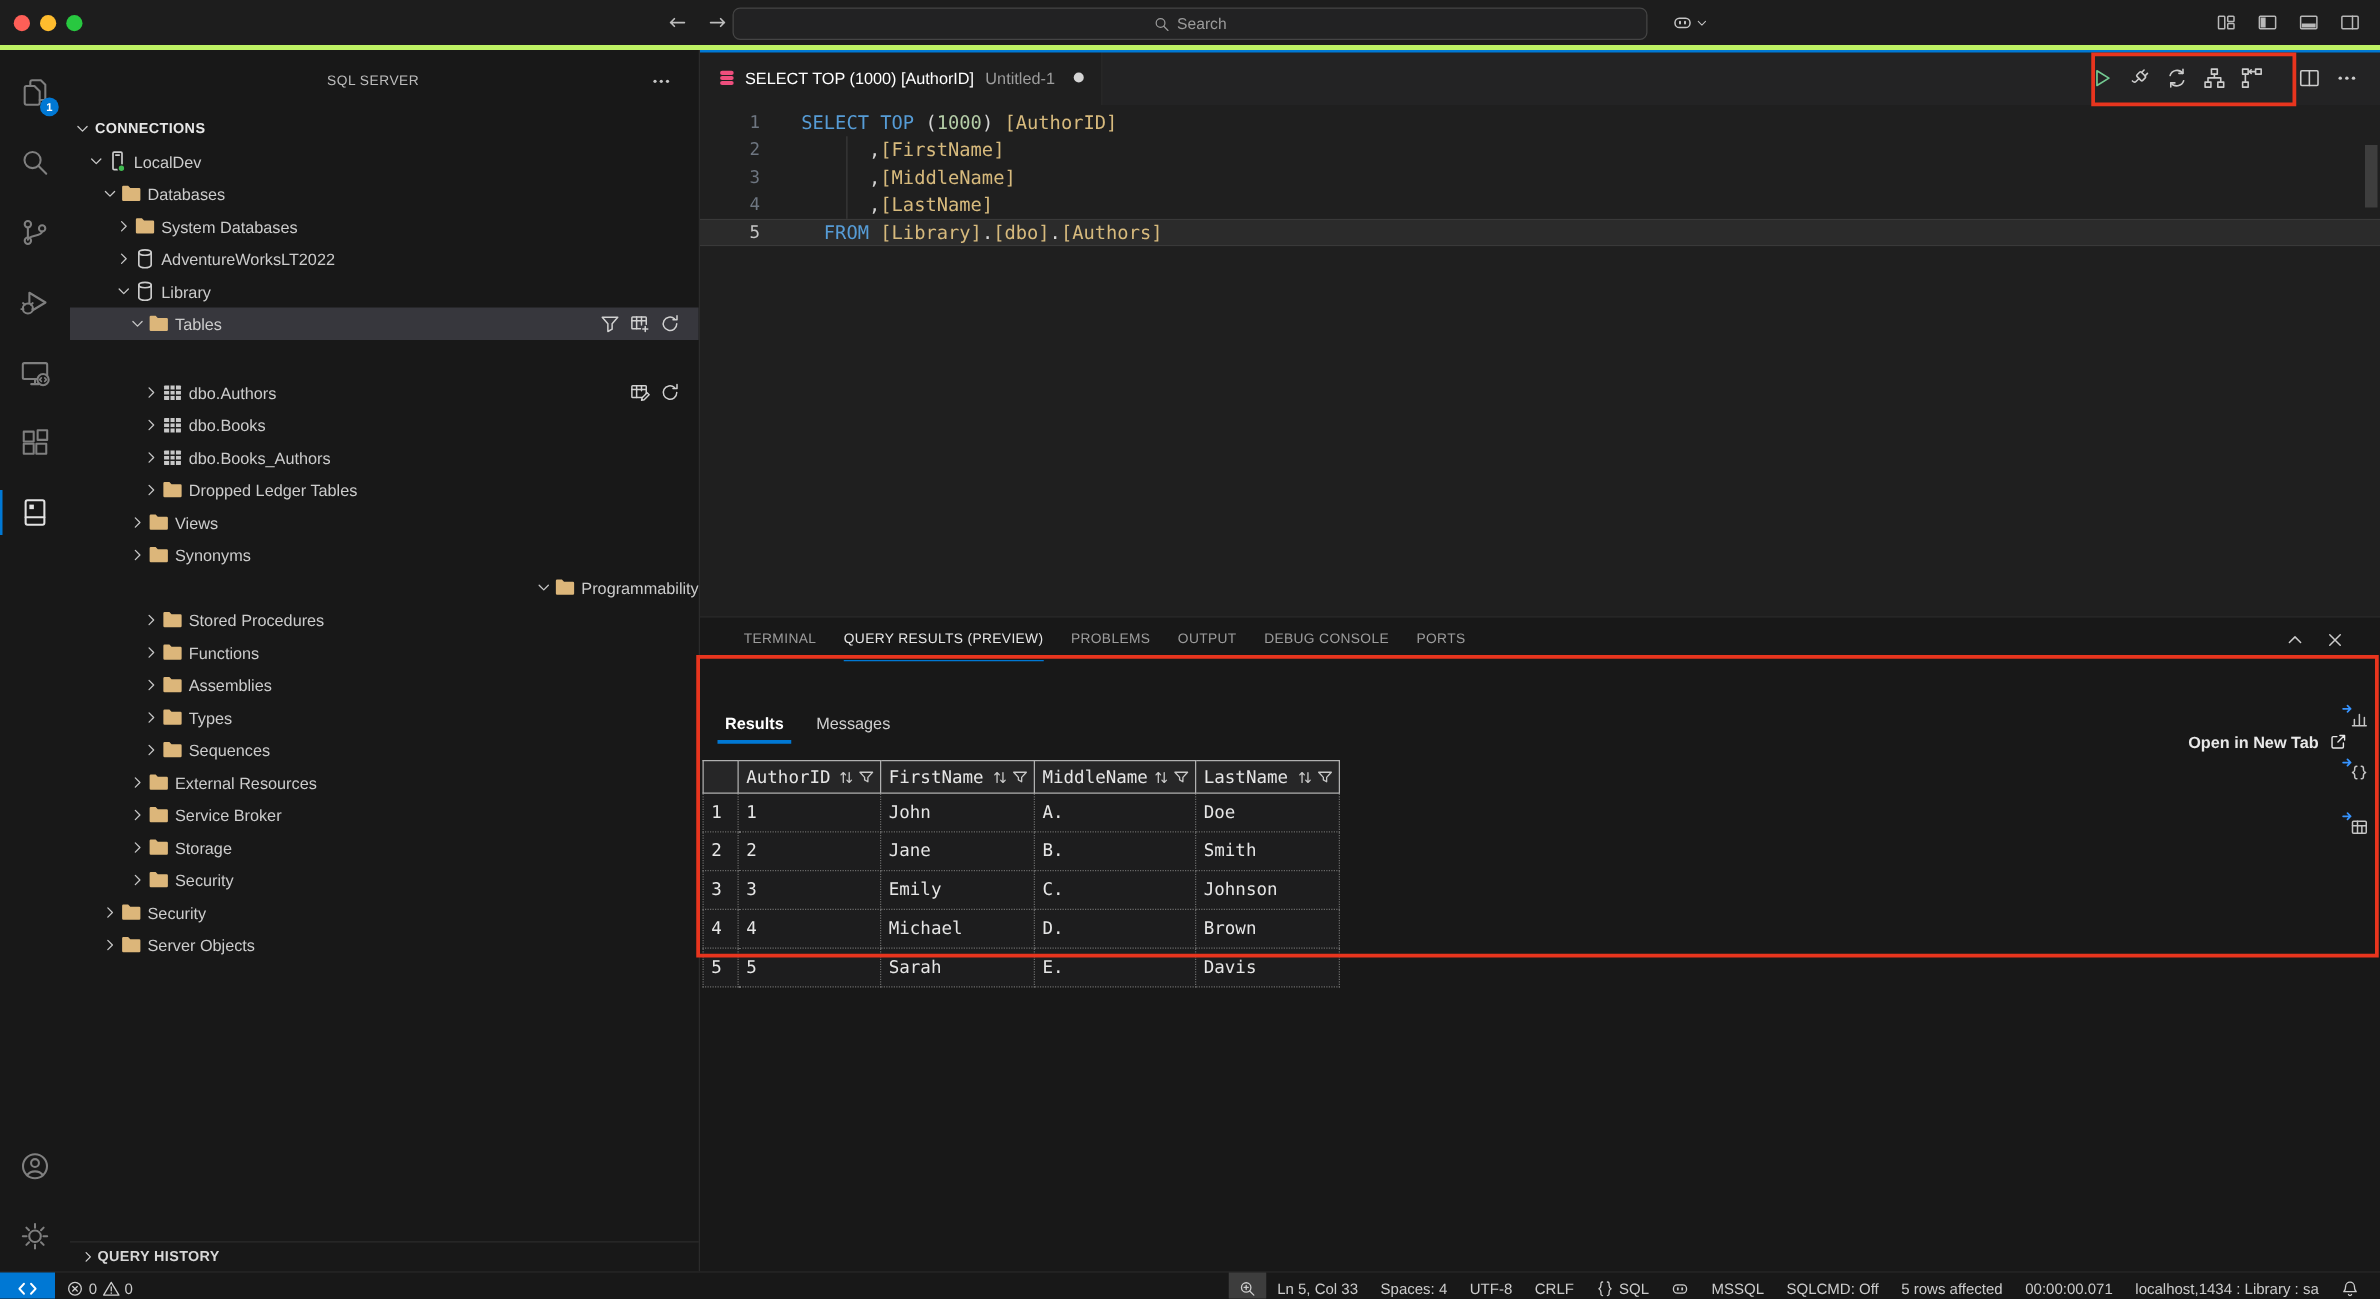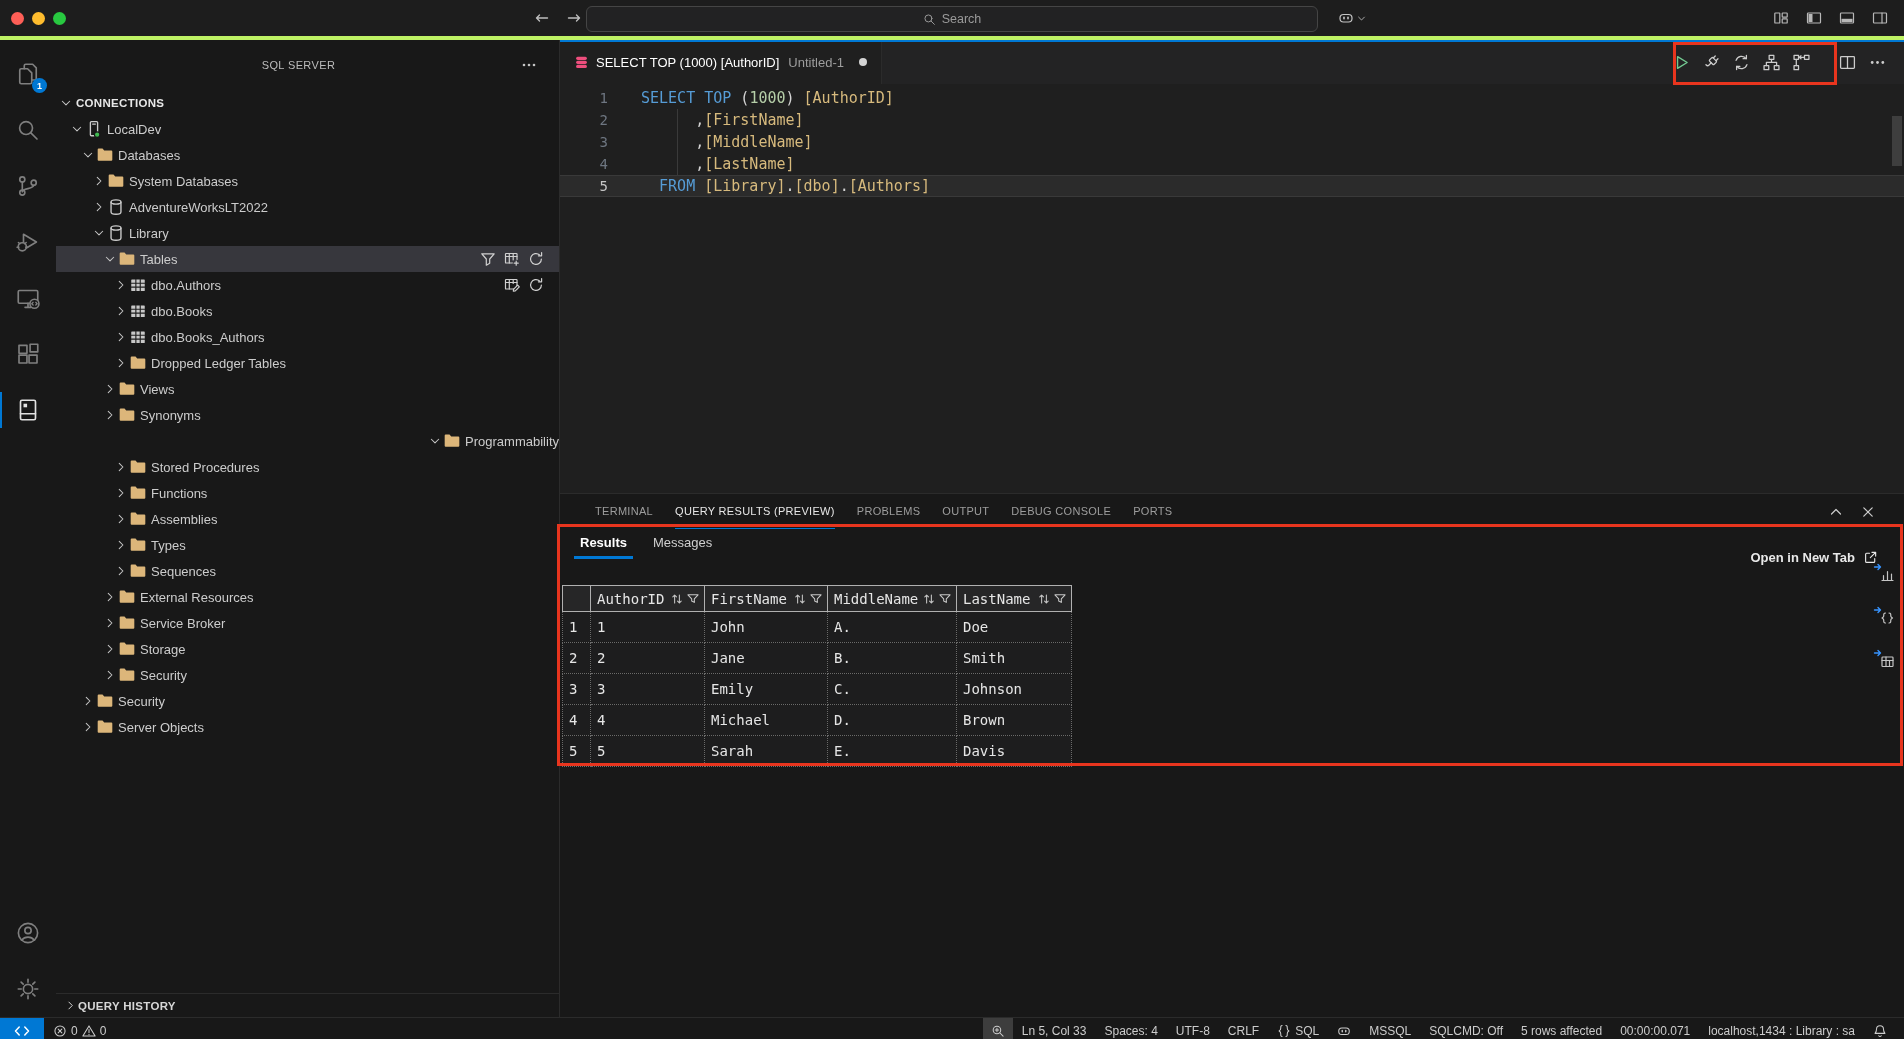--- a/index.html
+++ b/index.html
@@ -79,27 +79,27 @@
   .scroll-slider{position:absolute;right:2px;top:32px;width:10px;height:50px;background:rgba(121,121,121,.35);}
 
   
   .panel{position:relative;height:524px;background:#181818;border-top:1px solid #2b2b2b;box-sizing:border-box;}
   .panel-tabs{height:35px;display:flex;align-items:center;padding-left:24px;}
   .ptab{margin:0 11px;font-size:11px;letter-spacing:.3px;color:#9d9d9d;height:100%;display:flex;align-items:center;border-bottom:1.5px solid transparent;box-sizing:border-box;cursor:pointer;}
   .ptab.active{color:#e7e7e7;border-bottom-color:var(--accent);}
   .panel-actions{margin-left:auto;display:flex;gap:12px;padding-right:26px;color:#cccccc;}
   .panel-actions .ic{width:20px;height:20px;}
 
-  .results-toolbar{height:36px;display:flex;align-items:flex-start;padding-left:14px;position:relative;}
+  .results-toolbar{height:36px;display:flex;align-items:flex-start;padding-left:14px;position:relative;margin-top:36px;}
   .rtab{margin-right:14px;padding:6px 6px 0 6px;height:30px;box-sizing:border-box;font-size:13px;color:#cfcfcf;border-bottom:3px solid transparent;cursor:pointer;}
   .rtab.active{color:#ffffff;font-weight:700;border-bottom-color:var(--accent);}
   .open-new-tab{position:absolute;right:26px;top:0;height:36px;display:flex;align-items:flex-end;gap:8px;font-size:13px;font-weight:700;color:#e8e8e8;cursor:pointer;}
   .open-new-tab .ic svg{width:15px;height:15px;}
 
-  table.grid{border-collapse:collapse;margin-left:2px;margin-top:20px;font-family:"DejaVu Sans Mono","Liberation Mono",monospace;font-size:14px;color:#e6e6e6;table-layout:fixed;}
+  table.grid{border-collapse:collapse;margin-left:2px;margin-top:7px;font-family:"DejaVu Sans Mono","Liberation Mono",monospace;font-size:14px;color:#e6e6e6;table-layout:fixed;}
   table.grid th,table.grid td{padding:0 0 0 6px;height:30px;box-sizing:border-box;overflow:hidden;text-align:left;font-weight:400;}
   table.grid th{height:26px;border:1px solid #b0b0b0;background:#262627;}
   table.grid td{border:1px dotted #6b6b6b;background:#1d1d1e;height:31px;}
   table.grid td.rownum{text-align:left;padding-left:6px;}
   .th-inner{display:flex;align-items:center;}
   .th-icons{margin-left:auto;display:flex;align-items:center;gap:2px;padding-right:4px;color:#c8c8c8;}
   .th-icons svg{width:14px;height:14px;}
 
   .export-rail{position:absolute;right:9px;top:68px;display:flex;flex-direction:column;gap:21px;color:#c5c5c5;}
   .export-rail .ic{width:22px;height:22px;cursor:pointer;}
@@ -402,21 +402,21 @@
                 </svg>
               </span>
               <span class="ic">
                 <svg viewBox="0 0 16 16">
                   <path d="M13.4 8A5.4 5.4 0 1 1 11.6 4"></path>
                   <path d="M13.6 1.6v3.2h-3.2"></path>
                 </svg>
               </span>
             </span>
           </div>
-          <div class="tree-row" style="padding-left: 57px;">
+          <div class="tree-row" style="padding-left: 57px; margin-top: 29px;">
             <span class="twisty">
               <svg viewBox="0 0 16 16">
                 <path d="M6 3.8L10.2 8L6 12.2"></path>
               </svg>
             </span>
             <span class="ticon">
               <svg viewBox="0 0 16 16">
                 <rect x="2" y="3" width="12" height="10.4" rx=".6" fill="#c8c8c8" stroke="none"></rect>
                 <path d="M2 6.4h12M2 9.9h12M6.1 3v10.4M10 3v10.4" stroke="#1f1f1f" stroke-width="1"></path>
               </svg>

